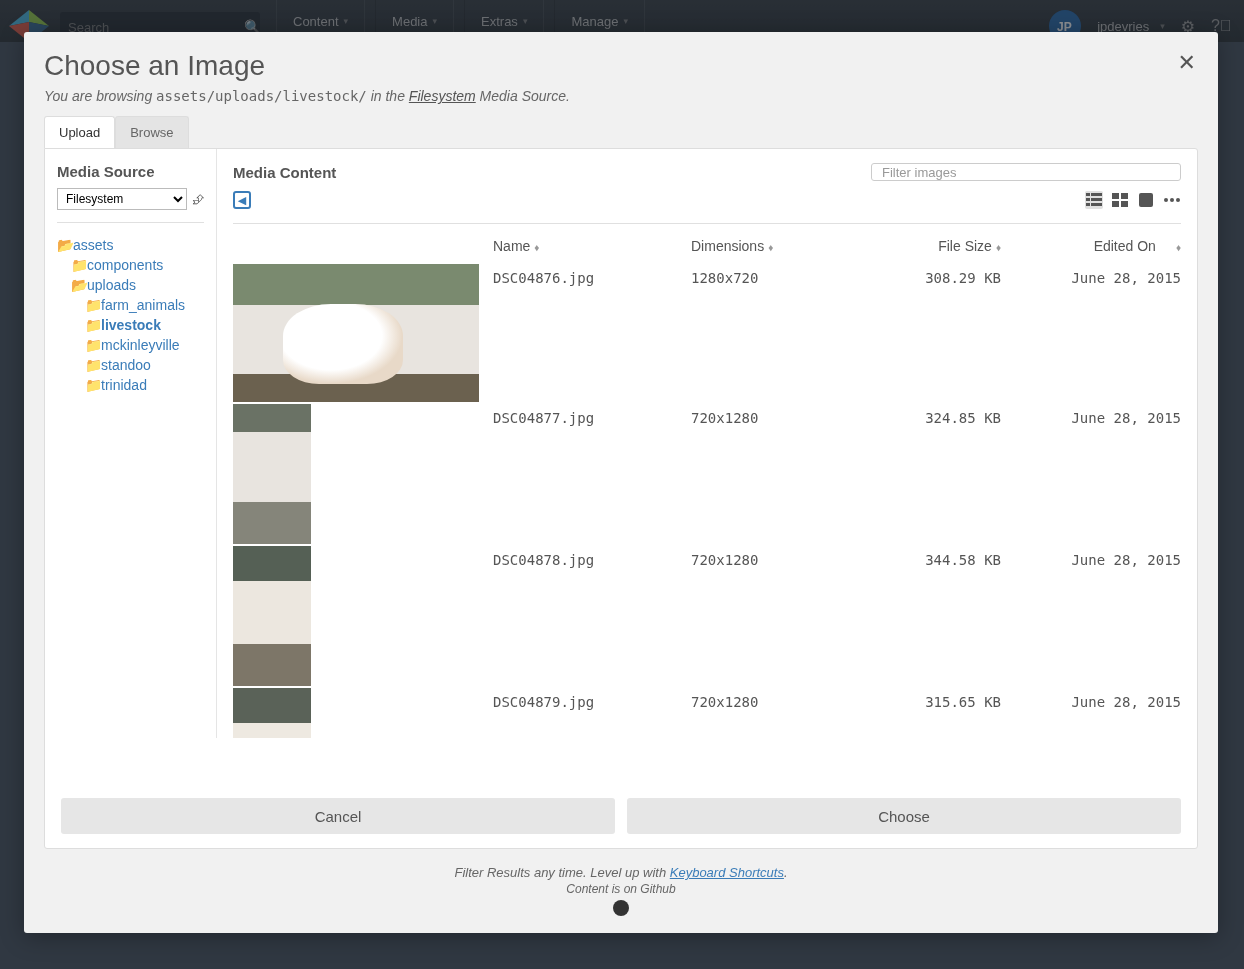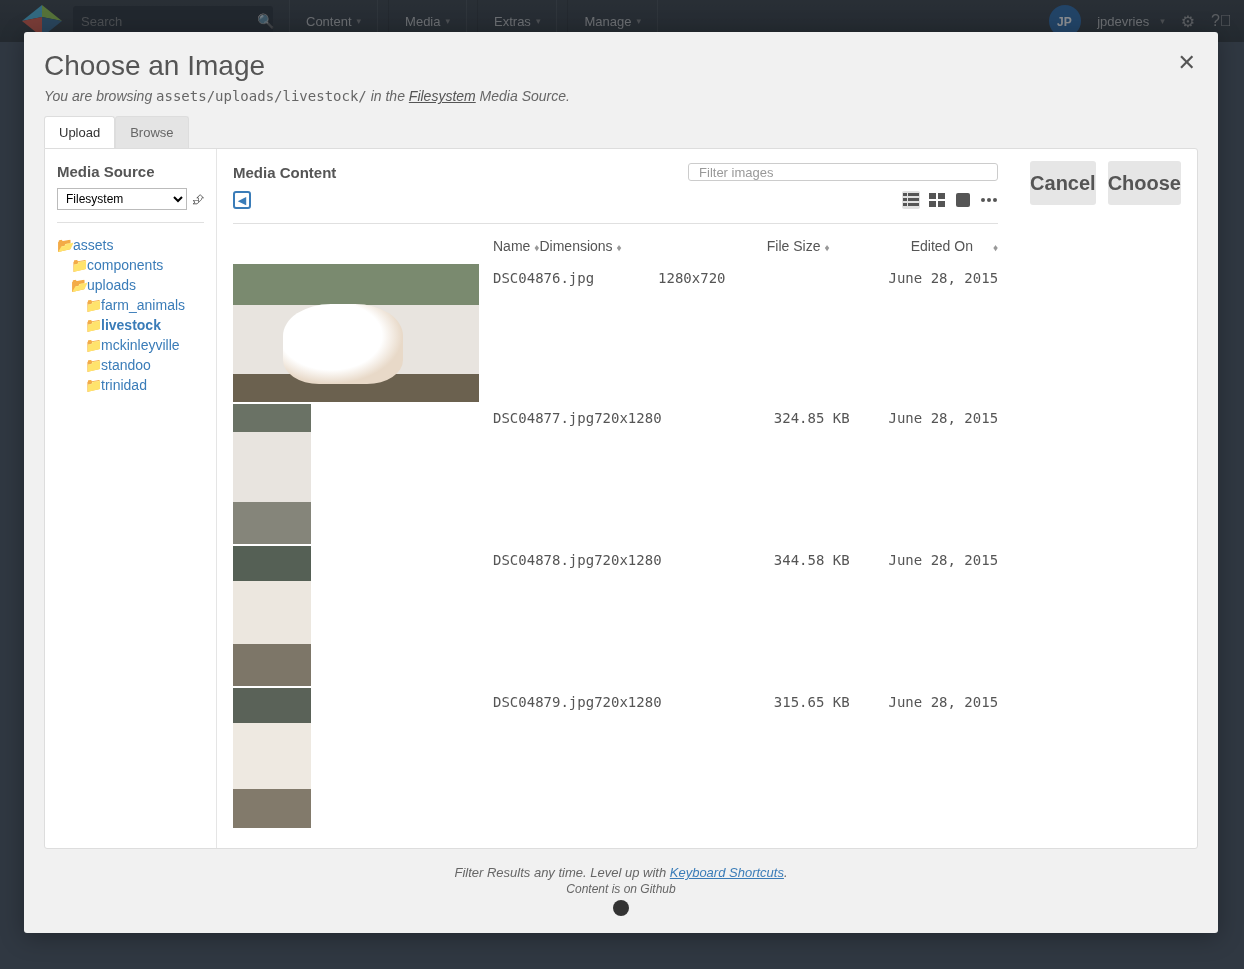--- a/index.html
+++ b/index.html
@@ -1,19 +1,19 @@
 <!DOCTYPE html>
 <html><head>
 <meta charset="utf-8">
 <style>
 * { box-sizing: border-box; margin: 0; padding: 0; }
 body { font-family: -apple-system, BlinkMacSystemFont, "Segoe UI", Helvetica, Arial, sans-serif; background: #3a4652; width: 1244px; height: 969px; overflow: hidden; position: relative; }
 
 
-.topnav { height: 42px; background: linear-gradient(to bottom, #2b3238, #1f262b); display: flex; align-items: center; padding: 0 21px; color: #aaa; position: relative; }
+.topnav { height: 42px; background: linear-gradient(to bottom, #2b3238, #1f262b); display: flex; align-items: flex-end; padding: 0 8px; color: #aaa; position: relative; }
 .logo { width: 42px; height: 32px; margin-right: 10px; position: relative; }
 .logo svg { width: 100%; height: 100%; }
 .search-wrap { width: 200px; height: 30px; background: #1a2026; border-radius: 3px; display: flex; align-items: center; padding: 0 8px; }
 .search-wrap input { flex: 1; background: transparent; border: none; color: #aaa; outline: none; font-size: 13px; }
 .search-wrap .si { color: #666; font-size: 14px; }
 .nav-items { display: flex; margin-left: 16px; gap: 10px; }
 .nav-item { padding: 0 16px; height: 42px; display: flex; align-items: center; font-size: 13px; color: #bbb; border-right: 1px solid rgba(255,255,255,0.08); border-left: 1px solid rgba(0,0,0,0.2); cursor: pointer; }
 .nav-item:first-child { border-left: 1px solid rgba(255,255,255,0.08); }
 .nav-right { position: absolute; right: 12px; display: flex; align-items: center; gap: 16px; }
 .avatar-circle { width: 32px; height: 32px; border-radius: 50%; background: #1b5fa5; display: flex; align-items: center; justify-content: center; color: #fff; font-weight: bold; font-size: 14px; }
@@ -31,21 +31,21 @@
 .close-x { position: absolute; top: 18px; right: 22px; font-size: 22px; color: #555; cursor: pointer; font-weight: 300; }
 .subtext { font-size: 14px; color: #666; font-style: italic; margin-top: 6px; }
 .subtext .path { font-family: "Menlo", "Consolas", monospace; font-style: normal; }
 .subtext a { color: #555; text-decoration: underline; }
 
 .tabs { display: flex; margin-top: 12px; }
 .tab { padding: 8px 14px; font-size: 13px; cursor: pointer; }
 .tab.active { background: #fff; border: 1px solid #ddd; border-bottom: none; border-radius: 3px 3px 0 0; color: #333; }
 .tab.inactive { background: #e4e4e4; color: #666; border: 1px solid #ddd; border-bottom: none; border-radius: 3px 3px 0 0; }
 
-.panel { flex: 1; background: #fff; border: 1px solid #ddd; border-radius: 0 3px 3px 3px; display: flex; flex-direction: row; overflow: hidden; }
+.panel { flex: 1; background: #fff; border: 1px solid #ddd; border-radius: 0 3px 3px 3px; display: flex; flex-direction: column; overflow: hidden; gap: 48px; }
 .panel-body { flex: 1; display: flex; overflow: hidden; }
 
 .sidebar { width: 172px; padding: 14px 12px; border-right: 1px solid #e5e5e5; overflow: auto; }
 .sidebar h3 { font-size: 15px; font-weight: 600; color: #555; margin-bottom: 8px; }
 .select-row { display: flex; align-items: center; gap: 6px; margin-bottom: 12px; }
 .select-row select { flex: 1; height: 22px; font-size: 12px; border: 1px solid #bbb; background: #fff; padding: 0 4px; }
 .up-icon { color: #333; cursor: pointer; font-size: 14px; }
 .divider { border: none; border-top: 1px solid #e0e0e0; margin: 8px 0 12px; }
 
 .tree { font-size: 14px; color: #3a7cb8; }
@@ -80,21 +80,21 @@
 .sort-icon { font-size: 10px; color: #999; margin-left: 4px; }
 
 .row { display: flex; padding: 0 0 2px 0; font-family: "Menlo","Consolas",monospace; font-size: 14px; color: #555; }
 .row .col-thumb { padding-right: 14px; }
 .thumb { background: #567; display: block; }
 .thumb.landscape { width: 246px; height: 138px; }
 .thumb.portrait { width: 78px; height: 140px; }
 .row .col-name, .row .col-dim, .row .col-size, .row .col-edited { padding-top: 6px; }
 
 .footer-btns { display: flex; gap: 12px; padding: 12px 0 0; }
-.btn { flex: 1; height: 44px; background: #e6e6e6; border: none; border-radius: 3px; font-size: 20px; color: #555; cursor: pointer; font-weight: bold; }
+.btn { flex: 1; height: 36px; background: #e6e6e6; border: none; border-radius: 3px; font-size: 15px; color: #555; cursor: pointer; }
 
 .credits { text-align: center; font-size: 13px; color: #666; font-style: italic; margin-top: 16px; }
 .credits a { color: #3a7cb8; }
 .credits .sub { font-size: 12px; margin-top: 2px; }
 .gh-icon { display: inline-block; width: 16px; height: 16px; background: #333; border-radius: 50%; margin-top: 4px; }
 
 
 .goat1 { background: linear-gradient(to bottom, #7a8a6f 0%, #7a8a6f 30%, #e8e4df 30%, #e8e4df 80%, #6b614f 80%); position: relative; }
 .goat1::after { content: ""; position: absolute; left: 50px; top: 40px; width: 120px; height: 80px; background: radial-gradient(ellipse at 40% 40%, #fff 0%, #fff 50%, #e8d9c8 70%); border-radius: 40% 40% 30% 30%; }
 .goat2 { background: linear-gradient(to bottom, #6a7265 0%, #6a7265 20%, #e8e4df 20%, #e8e4df 70%, #85857a 70%); }
@@ -245,20 +245,21 @@
           <div class="col-edited"><span>Edited On</span><span class="sort-icon" style="margin-left:20px">♦</span></div>
         </div>
 
         <div class="table-wrap" id="rows-host">
             <div class="row">
               <div class="col-thumb">
                 <div class="thumb landscape goat1"></div>
               </div>
               <div class="col-name">DSC04876.jpg</div>
               <div class="col-dim">1280x720</div>
+              <div class="col-size">308.29 KB</div>
               <div class="col-edited">June 28, 2015</div>
             </div>
             <div class="row">
               <div class="col-thumb">
                 <div class="thumb portrait goat2"></div>
               </div>
               <div class="col-name">DSC04877.jpg</div>
               <div class="col-dim">720x1280</div>
               <div class="col-size">324.85 KB</div>
               <div class="col-edited">June 28, 2015</div>

